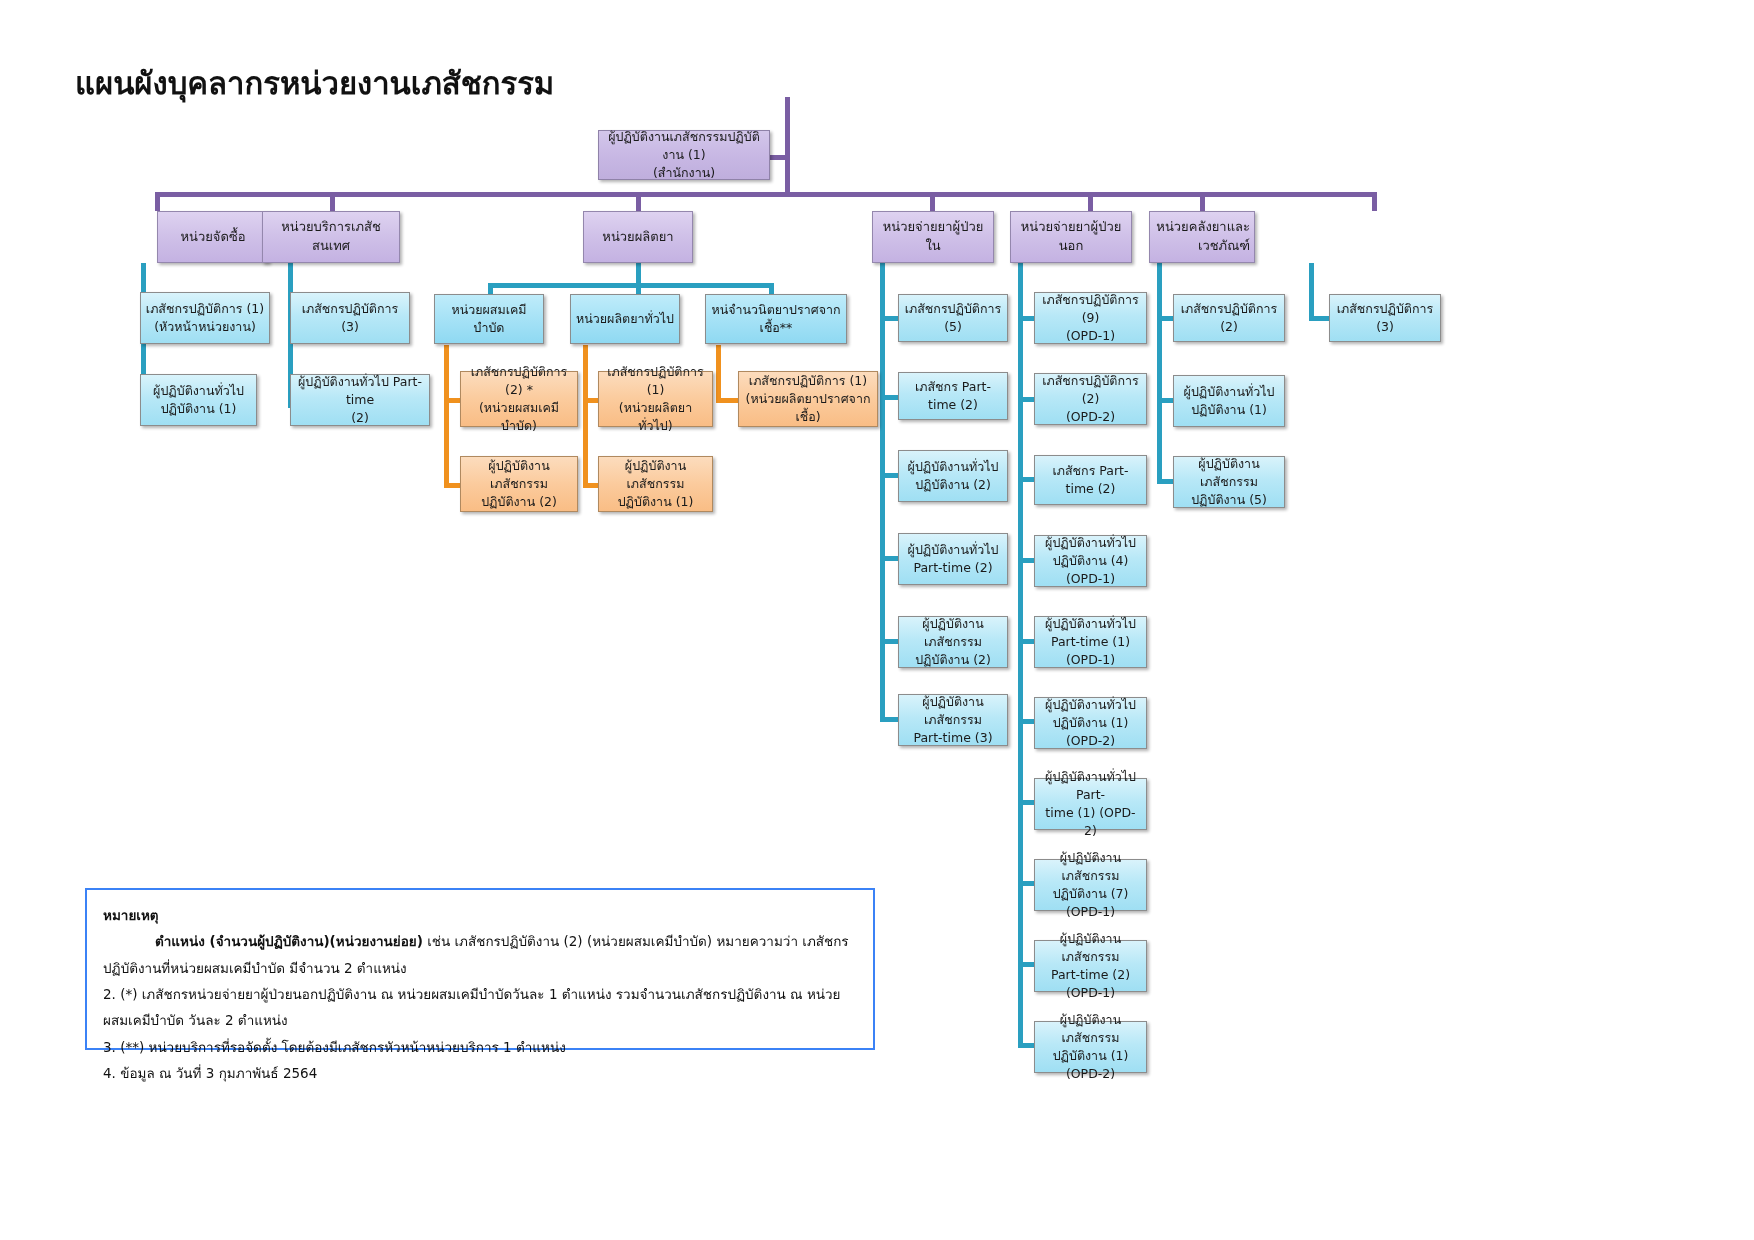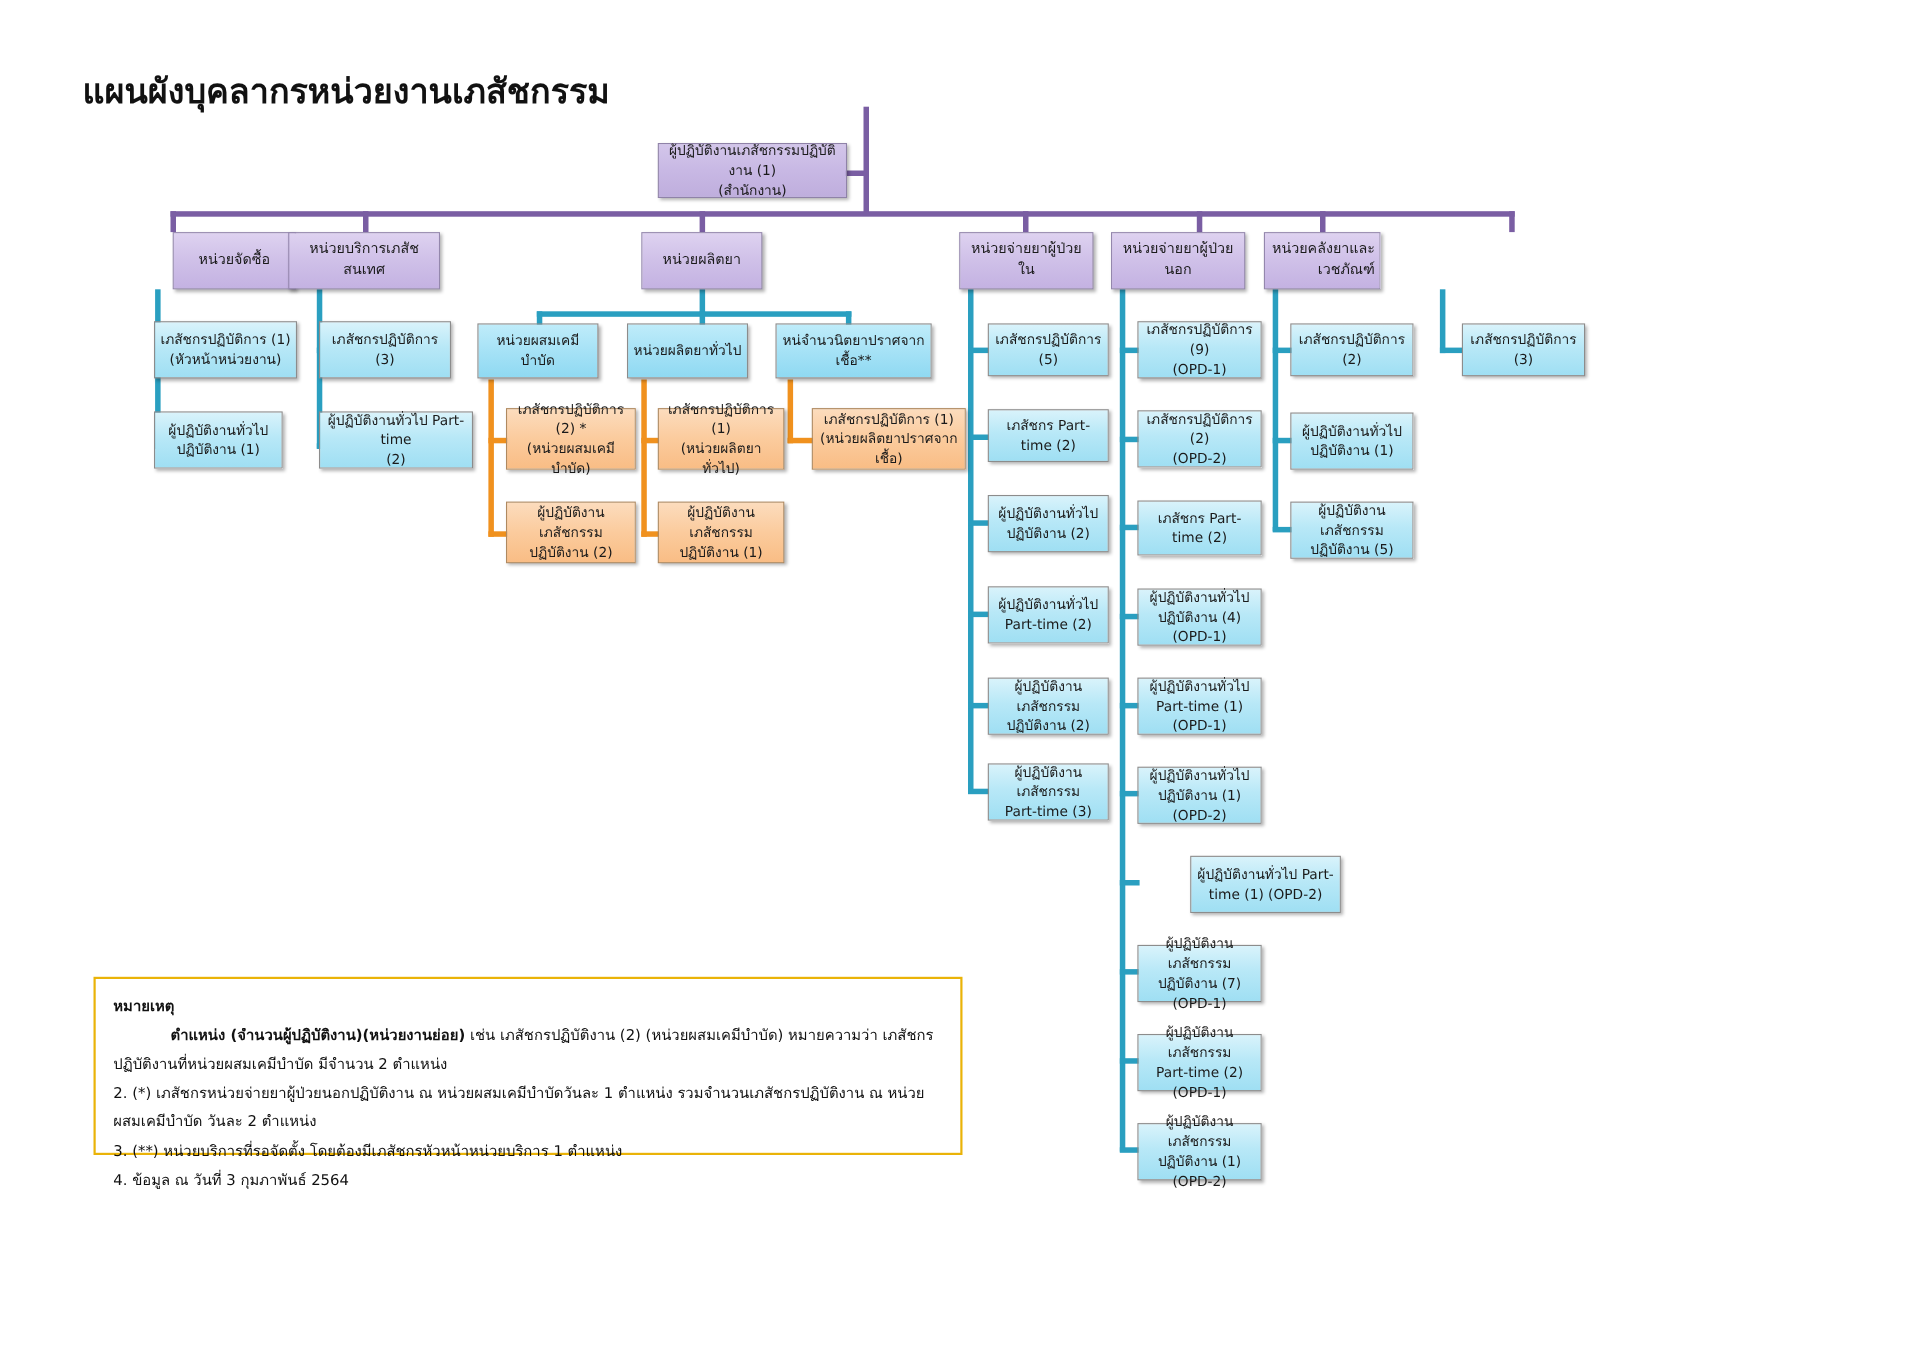--- a/index.html
+++ b/index.html
@@ -42,21 +42,21 @@
   .prod{
     background:linear-gradient(to bottom,#fcdcbd 0%,#fbcb9d 50%,#f9bd85 100%);
     border-color:#b0895f;font-size:12.5px;}
 
   
   #title{position:absolute;z-index:6;left:75px;top:58px;
          font-size:31px;font-weight:bold;color:#111;white-space:nowrap;}
 
   
   #notes{position:absolute;z-index:6;left:85px;top:888px;
-         width:790px;height:162px;border:2px solid #eab308;background:#fff;
+         width:790px;height:162px;border:2px solid #3b82f6;background:#fff;
          box-sizing:border-box;padding:12px 16px 8px 16px;}
   #notes .nt{font-size:13.5px;color:#111;line-height:1.95;}
   #notes .nt.hdr{font-weight:bold;}
   #notes .nt.ind{text-indent:52px;}
 </style>
 </head>
 <body>
 
 <div id="stage">
 
@@ -222,21 +222,21 @@
   </div>
   <div class="node staff" style="left:1034px;top:535px;width:113px;height:52px;">
     <span class="ml">ผู้ปฏิบัติงานทั่วไป<br>ปฏิบัติงาน (4) (OPD-1)</span>
   </div>
   <div class="node staff" style="left:1034px;top:616px;width:113px;height:52px;">
     <span class="ml">ผู้ปฏิบัติงานทั่วไป<br>Part-time (1) (OPD-1)</span>
   </div>
   <div class="node staff" style="left:1034px;top:697px;width:113px;height:52px;">
     <span class="ml">ผู้ปฏิบัติงานทั่วไป<br>ปฏิบัติงาน (1) (OPD-2)</span>
   </div>
-  <div class="node staff" style="left:1082px;top:778px;width:137px;height:52px;">
+  <div class="node staff" style="left:1034px;top:778px;width:113px;height:52px;">
     <span class="ml">ผู้ปฏิบัติงานทั่วไป Part-<br>time (1) (OPD-2)</span>
   </div>
   <div class="node staff" style="left:1034px;top:859px;width:113px;height:52px;">
     <span class="ml">ผู้ปฏิบัติงานเภสัชกรรม<br>ปฏิบัติงาน (7) (OPD-1)</span>
   </div>
   <div class="node staff" style="left:1034px;top:940px;width:113px;height:52px;">
     <span class="ml">ผู้ปฏิบัติงานเภสัชกรรม<br>Part-time (2) (OPD-1)</span>
   </div>
   <div class="node staff" style="left:1034px;top:1021px;width:113px;height:52px;">
     <span class="ml">ผู้ปฏิบัติงานเภสัชกรรม<br>ปฏิบัติงาน (1) (OPD-2)</span>

